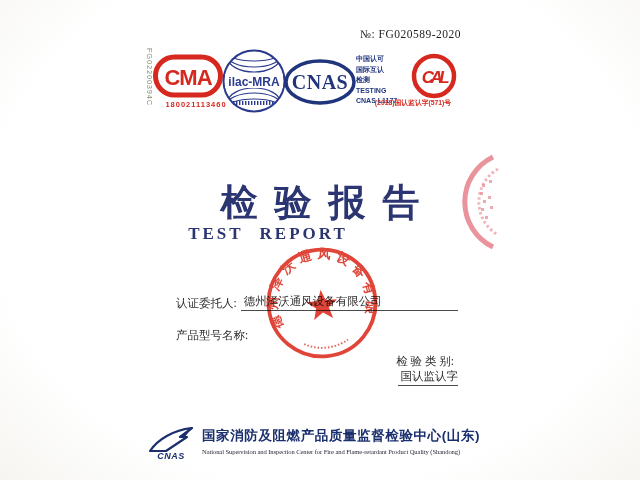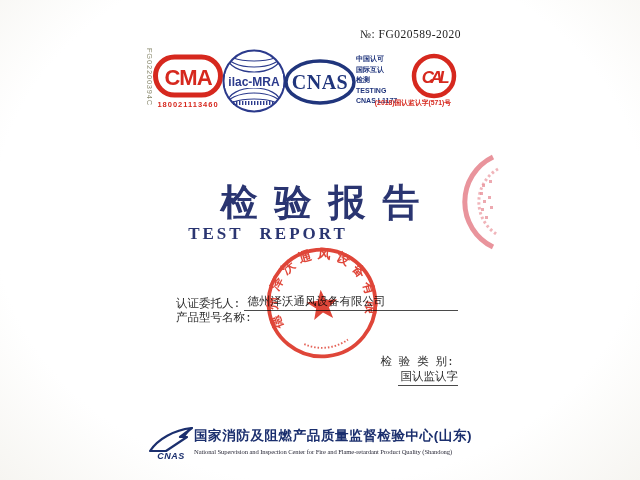--- a/index.html
+++ b/index.html
@@ -8,45 +8,45 @@
     background:radial-gradient(ellipse at 50% 45%, #ffffff 72%, #f6f5f1 100%);
     font-family:"Liberation Serif","DejaVu Serif",serif;
   }
   .abs{position:absolute;}
   
   .report-no{left:360px;top:28px;font-size:11.5px;color:#1d1d1d;letter-spacing:.5px;}
   
   .cma-side-no{left:106px;top:71px;width:84px;height:12px;text-align:center;
     transform:rotate(90deg);font-size:7.5px;color:#8b8b70;letter-spacing:.8px;
     font-family:"Liberation Sans",sans-serif;}
-  .cma-cert{left:148px;top:100px;width:80px;text-align:center;font-size:7.5px;
+  .cma-cert{left:156px;top:100px;width:80px;text-align:center;font-size:7.5px;
     color:#d6281e;letter-spacing:1px;font-family:"Liberation Sans",sans-serif;font-weight:bold;}
   .cnas-lines{left:356px;top:54px;font-size:7px;line-height:1.5;color:#20357c;
     font-weight:bold;font-family:"Liberation Sans",sans-serif;}
   .cal-caption{left:357px;top:98px;width:112px;text-align:center;font-size:6.8px;
     color:#d6281e;font-weight:bold;font-family:"Liberation Sans",sans-serif;}
   
   .title-zh{left:0;top:178px;width:640px;text-align:center;font-size:37px;font-weight:bold;
     color:#2a3571;letter-spacing:17px;text-indent:17px;
     font-family:"Liberation Sans","DejaVu Sans",sans-serif;}
   .title-en{left:0;top:224px;width:536px;text-align:center;font-size:17px;font-weight:bold;
     color:#2a3571;letter-spacing:3px;word-spacing:9px;}
   
   .field-row{left:176px;width:282px;height:18px;display:flex;align-items:flex-end;
     font-size:11.5px;color:#2c2c2c;}
-  .field-row .lbl{flex:0 0 auto;padding-right:4px;white-space:nowrap;font-family:Liberation Mono, monospace;}
+  .field-row .lbl{flex:0 0 auto;padding-right:4px;white-space:nowrap;}
   .field-row .val{flex:1 1 auto;border-bottom:1px solid #4a4a4a;white-space:nowrap;
     padding:0 0 1px 3px;}
-  .row1{top:293px;} .row2{top:307px;} .row3{top:354px;flex-direction:column;}
+  .row1{top:293px;} .row2{top:325px;} .row3{top:354px;flex-direction:column;}
   
   .seal{left:260px;top:241px;mix-blend-mode:multiply;opacity:.92;transform:rotate(-6deg);}
   .edge-stamp{left:449px;top:154px;mix-blend-mode:multiply;opacity:.75;}
   
   .footer{left:148px;top:427px;display:flex;align-items:flex-start;}
-  .footer-text{margin-left:0;}
+  .footer-text{margin-left:8px;}
   .org-zh{font-size:13.5px;font-weight:bold;color:#1b2f6e;letter-spacing:.6px;white-space:nowrap;
     font-family:"Liberation Sans","DejaVu Sans",sans-serif;}
   .org-en{font-size:6.6px;color:#2b2b3a;margin-top:3px;white-space:nowrap;letter-spacing:-.1px;}
   .sdqi-label{font-size:9px;font-weight:bold;font-style:italic;color:#1b2f6e;
     text-align:center;margin-top:-2px;letter-spacing:.5px;
     font-family:"Liberation Sans",sans-serif;}
   svg{display:block;}
 </style>
 </head>
 <body>

